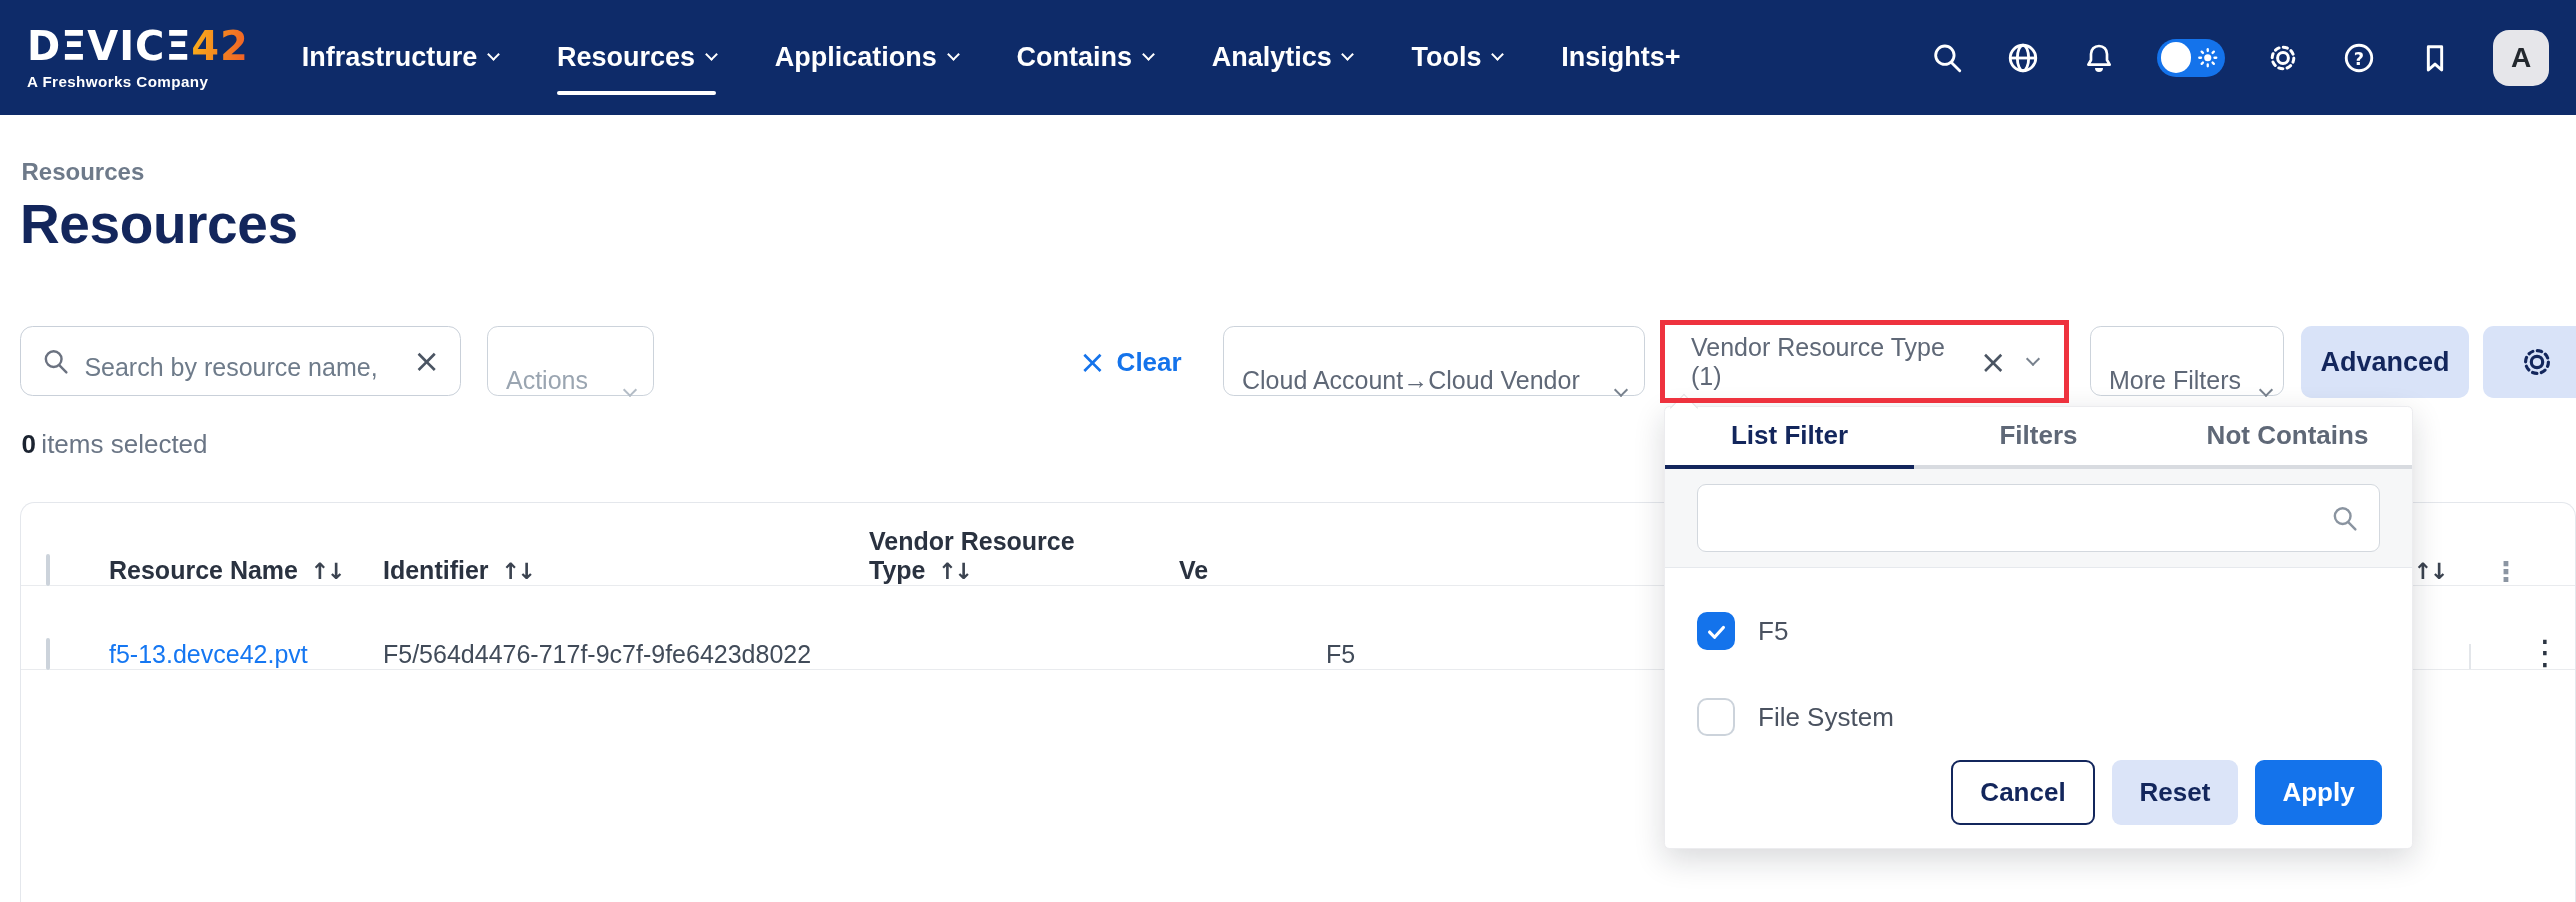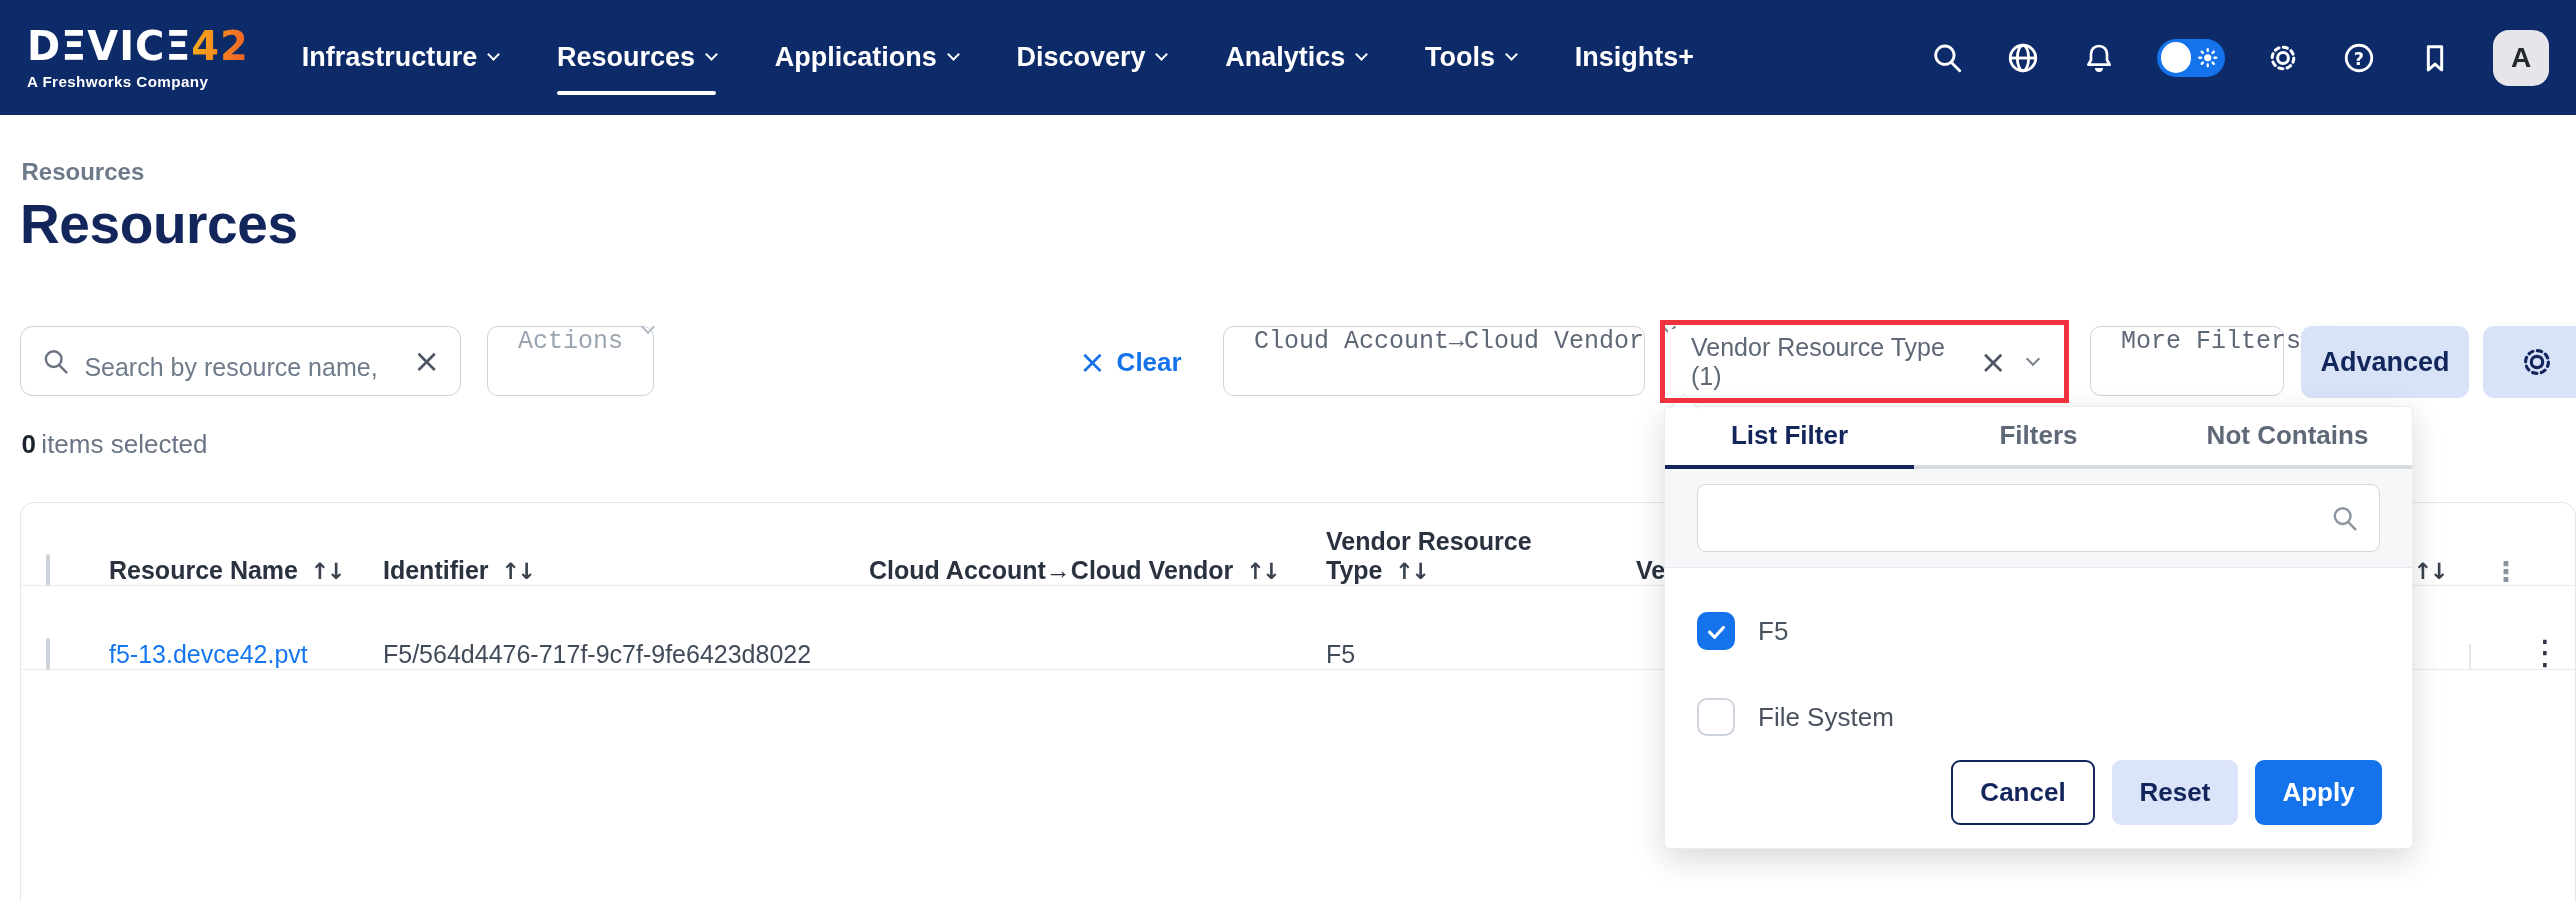--- a/index.html
+++ b/index.html
@@ -46,22 +46,22 @@
 
   
   .tb { position:absolute; top:211px; height:72px; display:flex; align-items:center; }
   .searchbox { left:20px; width:441px; border:1.8px solid #c9d0d9; border-radius:12.6px;
     background:#fff; height:70px; padding:0 20px; gap:14.4px; }
   .searchbox input { border:0; outline:none; flex:1; font-size:25px; color:#3d4654;
     font-family:inherit; min-width:0; background:transparent;margin-top:12px; }
   .searchbox input::placeholder { color:#6e7b8a; opacity:1; }
   .xmark { font-size:32px; color:#4b5563; line-height:1; cursor:pointer; font-weight:400; }
   .sel { border:1.8px solid #ccd3db; border-radius:10.8px; background:#fff; height:70px;
-    padding:0 30px; color:#5f6877; font-size:25px; display:flex; align-items:flex-start;
-    justify-content:space-between; cursor:pointer; white-space:nowrap;font-family:Liberation Mono, monospace; }
+    padding:0 18px; color:#5f6877; font-size:25px; display:flex; align-items:flex-end;
+    justify-content:space-between; cursor:pointer; white-space:nowrap; }
   .sel .chev { width:10px; height:10px; border-right:2.3px solid #78828e;
     border-bottom:2.3px solid #78828e; transform:rotate(45deg); margin-left:20px;
     margin-top:-5.4px; flex:none; }
   .actions { left:487px; width:167px; color:#9aa5b1; }
   .actions .chev { border-color:#b3bcc6; }
   .clearlink { left:1079px; gap:10.8px; color:#1473eb; font-weight:700; font-size:26px;
     cursor:pointer; }
   .clearlink .xmark { color:#1473eb; font-weight:400; }
   .cloudsel { left:1223px; width:422px; }
   .vendorbtn { position:absolute; left:1668px; top:214px; width:393px; height:65px;
@@ -153,21 +153,21 @@
       </div>
     <div class="nav-item active">
         <span>Resources</span>
         <i class="chev"></i>
       </div>
     <div class="nav-item">
         <span>Applications</span>
         <i class="chev"></i>
       </div>
     <div class="nav-item">
-        <span>Discovery</span>
+        <span>Contains</span>
         <i class="chev"></i>
       </div>
     <div class="nav-item">
         <span>Analytics</span>
         <i class="chev"></i>
       </div>
     <div class="nav-item">
         <span>Tools</span>
         <i class="chev"></i>
       </div>
@@ -287,21 +287,20 @@
 
   <div class="status">
     <b>0</b><span>items selected</span>
   </div>
 
   <div class="table">
     <div class="trow thead">
       <div class="c1"><span class="cbox"></span></div>
       <div class="c2"><span>Resource Name</span><span class="sort glyph">↑↓</span></div>
       <div class="c3"><span>Identifier</span><span class="sort glyph">↑↓</span></div>
-      <div class="c4"><span>Cloud Account→Cloud Vendor</span><span class="sort glyph">↑↓</span></div>
       <div class="c5"><span>Vendor Resource Type</span><span class="sort glyph">↑↓</span></div>
       <div class="c6"><span>Ve</span></div>
       <div class="c7"><span class="sort glyph">↑↓</span></div>
       <div class="c8" style="padding-left:21.5px;">
           <span class="kebab faint glyph">⋮</span>
         </div>
     </div>
     <div class="trow tdata">
       <div class="c1"><span class="cbox"></span></div>
       <div class="c2"><span class="rowlink">f5-13.devce42.pvt</span></div>

